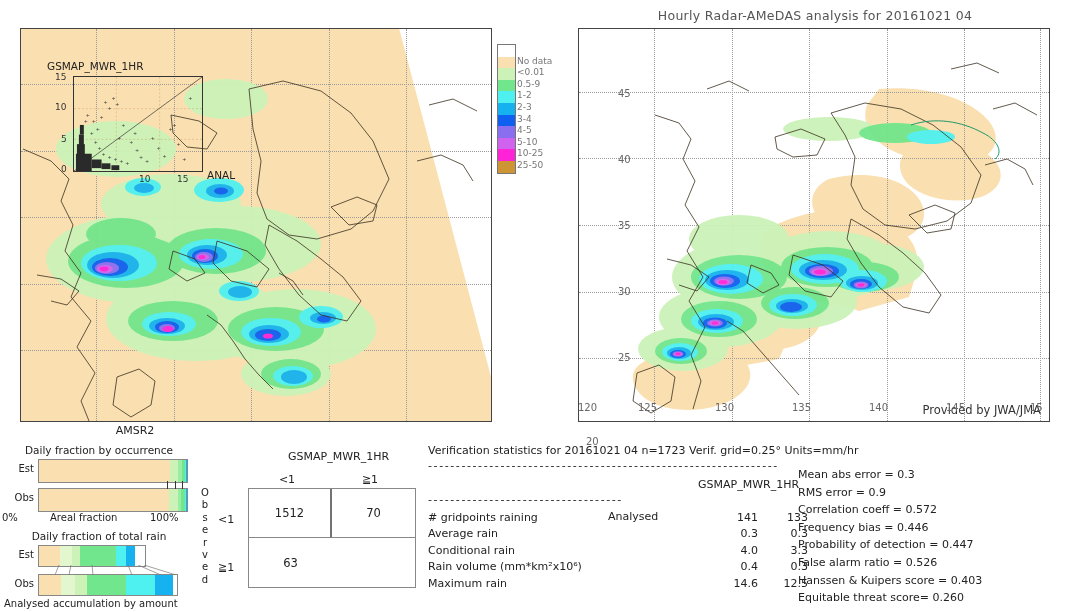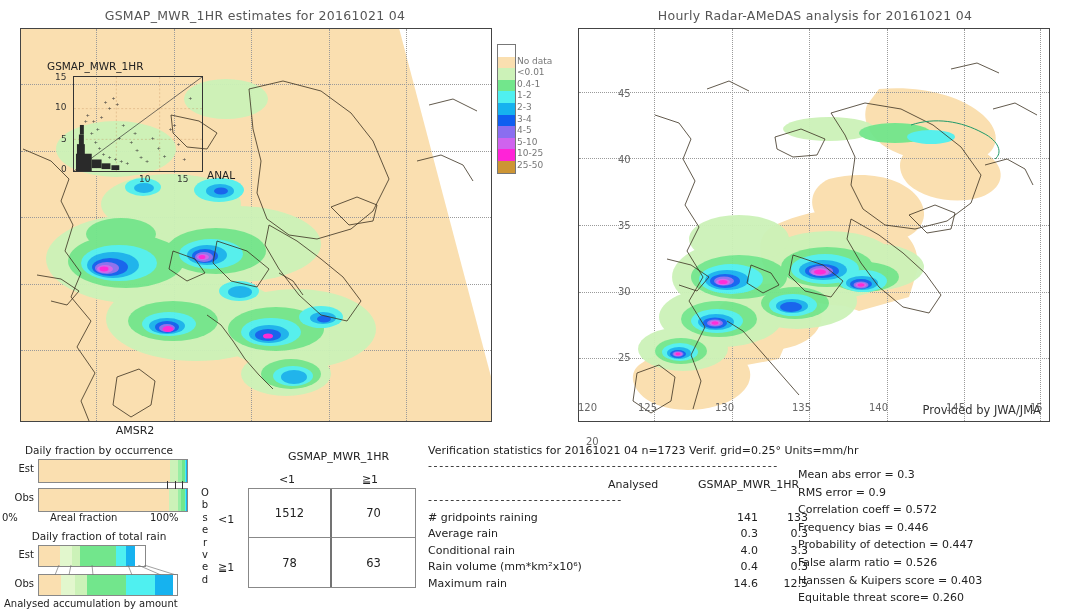--- a/index.html
+++ b/index.html
@@ -100,21 +100,20 @@
   .stat-row .v1{position:absolute;left:292px;width:38px;text-align:right;}
   .stat-row .v2{position:absolute;left:330px;width:50px;text-align:right;}
   .stats2{position:absolute;left:798px;top:468px;font-size:11px;color:#222;}
   .stats2 div{height:17.6px;white-space:nowrap;}
 </style>
 </head>
 <body>
 
 <div class="root">
 
-  <div class="map-title" style="left:20px;top:8px;width:470px;">GSMAP_MWR_1HR estimates for 20161021 04</div>
 
   <div class="map-frame" style="left:20px;top:28px;width:470px;height:392px;">
     <div class="sea-left"></div>
     <div class="swath"></div>
 
     <div class="gridlines">
       <div class="gl-v" style="left:16%;"></div>
       <div class="gl-v" style="left:32.5%;"></div>
       <div class="gl-v" style="left:49%;"></div>
       <div class="gl-v" style="left:65.5%;"></div>
@@ -287,21 +286,21 @@
       <div class="cbar-cell" style="background: rgb(15, 95, 240);"></div>
       <div class="cbar-cell" style="background: rgb(138, 110, 240);"></div>
       <div class="cbar-cell" style="background: rgb(207, 99, 238);"></div>
       <div class="cbar-cell" style="background: rgb(255, 35, 215);"></div>
       <div class="cbar-cell" style="background: rgb(205, 149, 52);"></div>
     </div>
   <div class="cbar-labels">
       <div class="cbar-lab"></div>
       <div class="cbar-lab">No data</div>
       <div class="cbar-lab">&lt;0.01</div>
-      <div class="cbar-lab">0.4-1</div>
+      <div class="cbar-lab">0.5-9</div>
       <div class="cbar-lab">1-2</div>
       <div class="cbar-lab">2-3</div>
       <div class="cbar-lab">3-4</div>
       <div class="cbar-lab">4-5</div>
       <div class="cbar-lab">5-10</div>
       <div class="cbar-lab">10-25</div>
       <div class="cbar-lab">25-50</div>
     </div>
 
   <div class="map-title" style="left:580px;top:8px;width:470px;">Hourly Radar-AMeDAS analysis for 20161021 04</div>
@@ -533,29 +532,28 @@
       <div>e</div>
       <div>d</div>
     </div>
 
   <div class="ct-rowhead" style="left:218px;top:513px;">&lt;1</div>
   <div class="ct-rowhead" style="left:218px;top:561px;">≧1</div>
 
   <div class="ct-grid" style="left:248px;top:488px;width:166px;height:98px;">
     <div class="ct-cell b-r b-b">1512</div>
     <div class="ct-cell b-b">70</div>
-    <div class="ct-cell b-r">78</div>
     <div class="ct-cell">63</div>
   </div>
 
   <div class="stats">
     <div class="stats-head" style="margin-bottom:2px;">Verification statistics for 20161021 04   n=1723  Verif. grid=0.25°  Units=mm/hr</div>
     <div class="dashes" style="margin-bottom:6px;width:610px;">---------------------------------------------------------------</div>
     <div class="stats-colhead">
-      <span style="left:180px;">Analysed</span>
+      <span style="left:180px;margin-top:32px;">Analysed</span>
       <span style="left:270px;">GSMAP_MWR_1HR</span>
     </div>
     <div class="dashes" style="margin-bottom:5px;width:360px;">-----------------------------------</div>
 
     <div class="stat-row">
       <span class="lbl"># gridpoints raining</span>
       <span class="v1">141</span>
       <span class="v2">133</span>
     </div>
     <div class="stat-row">

